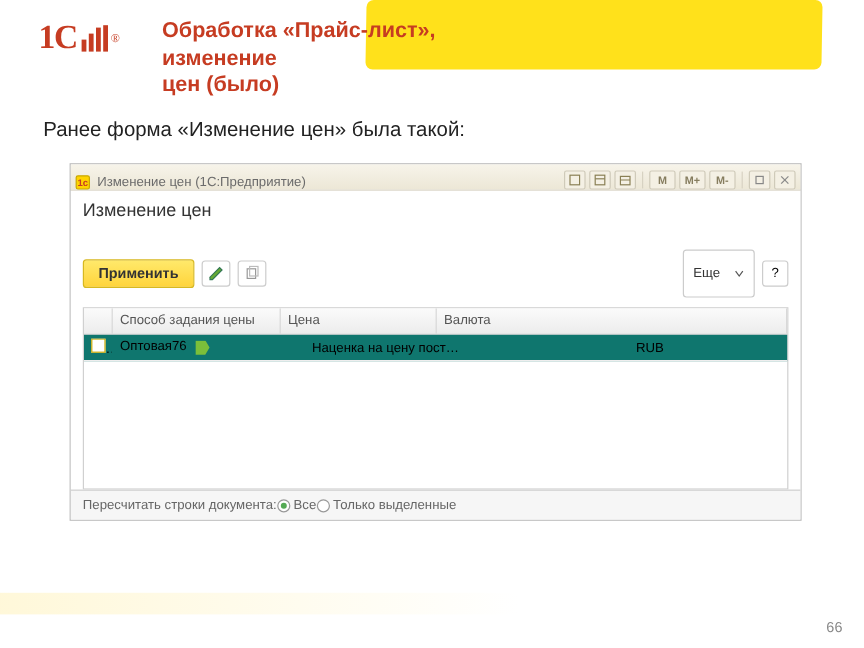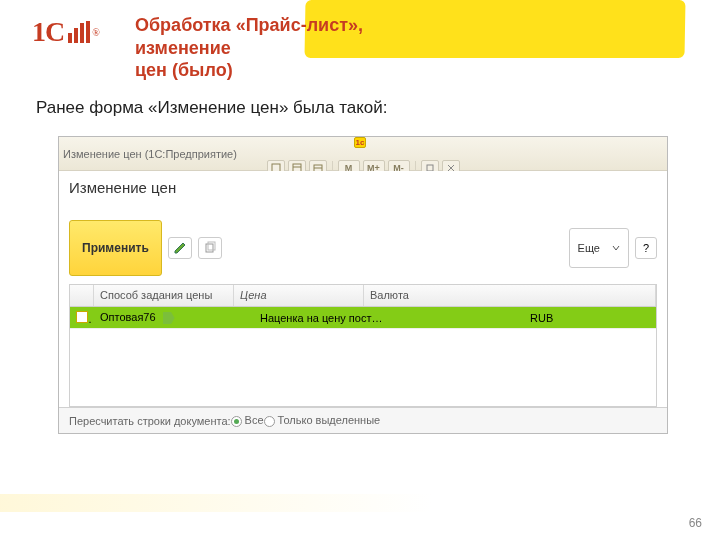--- a/index.html
+++ b/index.html
@@ -58,27 +58,26 @@
   .window {
     position: absolute;
     left: 58px; top: 136px;
     width: 610px; height: 298px;
     border: 1px solid #bbb;
     background: #fff;
     font-size: 11px;
     display: flex; flex-direction: column;
   }
   .win-titlebar {
-    height: 34px;
+    height: 22px;
     background: linear-gradient(#f7f4ea, #ece7d6);
     border-bottom: 1px solid #d7d2c2;
-    display: flex; align-items: center;
+    display: flex; align-items: flex-end;
     padding: 0 4px;
     color: #6b6b6b;
-    flex-direction: column;
   }
   .win-ico {
     width: 12px; height: 12px;
     background: #ffd400;
     border: 1px solid #c9a800;
     border-radius: 2px;
     margin-right: 6px;
     display:flex;align-items:center;justify-content:center;
     font-size:8px;color:#c63c22;font-weight:bold;
   }
@@ -100,21 +99,21 @@
     background: #fff;
     display: flex; flex-direction: column;
     padding: 8px 10px 0 10px;
   }
   .form-title { font-size: 15px; color: #333; margin-bottom: 24px;}
   .toolbar { display:flex; align-items:center; gap:6px; margin-bottom:8px;}
   .btn-primary {
     background: linear-gradient(#ffe96b, #ffd43b);
     border: 1px solid #d7b820;
     border-radius: 3px;
-    padding: 20px 12px;
+    padding: 4px 12px;
     font-size: 12px; font-weight: bold; color:#333;
     cursor:pointer;
   }
   .btn-ico {
     width: 24px; height: 22px;
     border: 1px solid #ccc; border-radius: 3px;
     background: #fff;
     display:flex;align-items:center;justify-content:center;
     cursor:pointer;
   }
@@ -144,25 +143,25 @@
     color:#555;
   }
   .gh {
     border-right:1px solid #d8d8d8;
     padding: 4px 6px;
     overflow:hidden; white-space:nowrap;
   }
   .col-chk{width:24px;flex:0 0 24px;}
   .col-a{flex:0 0 160px;}
   .col-b{flex:0 0 140px;}
-  .col-c{flex:0 0 130px;font-style:italic;}
+  .col-c{flex:0 0 130px;}
   .col-d{flex:1;}
   .grid-row {
     display:flex; height:22px;
-    background:#84cc16;
+    background:#0f766e;
     border-bottom:1px solid #eee;
     align-items:center;
   }
   .gc { padding: 0 6px; overflow:hidden; white-space:nowrap; text-overflow:ellipsis; border-right:1px solid transparent;}
   .chk {
     width:12px;height:12px;border:1px solid #c9a800;background:#fff;display:inline-block;
   }
   .tag-ico {
     display:inline-block;width:12px;height:12px;background:#7bbf3a;
     clip-path: polygon(0 0, 70% 0, 100% 50%, 70% 100%, 0 100%);

